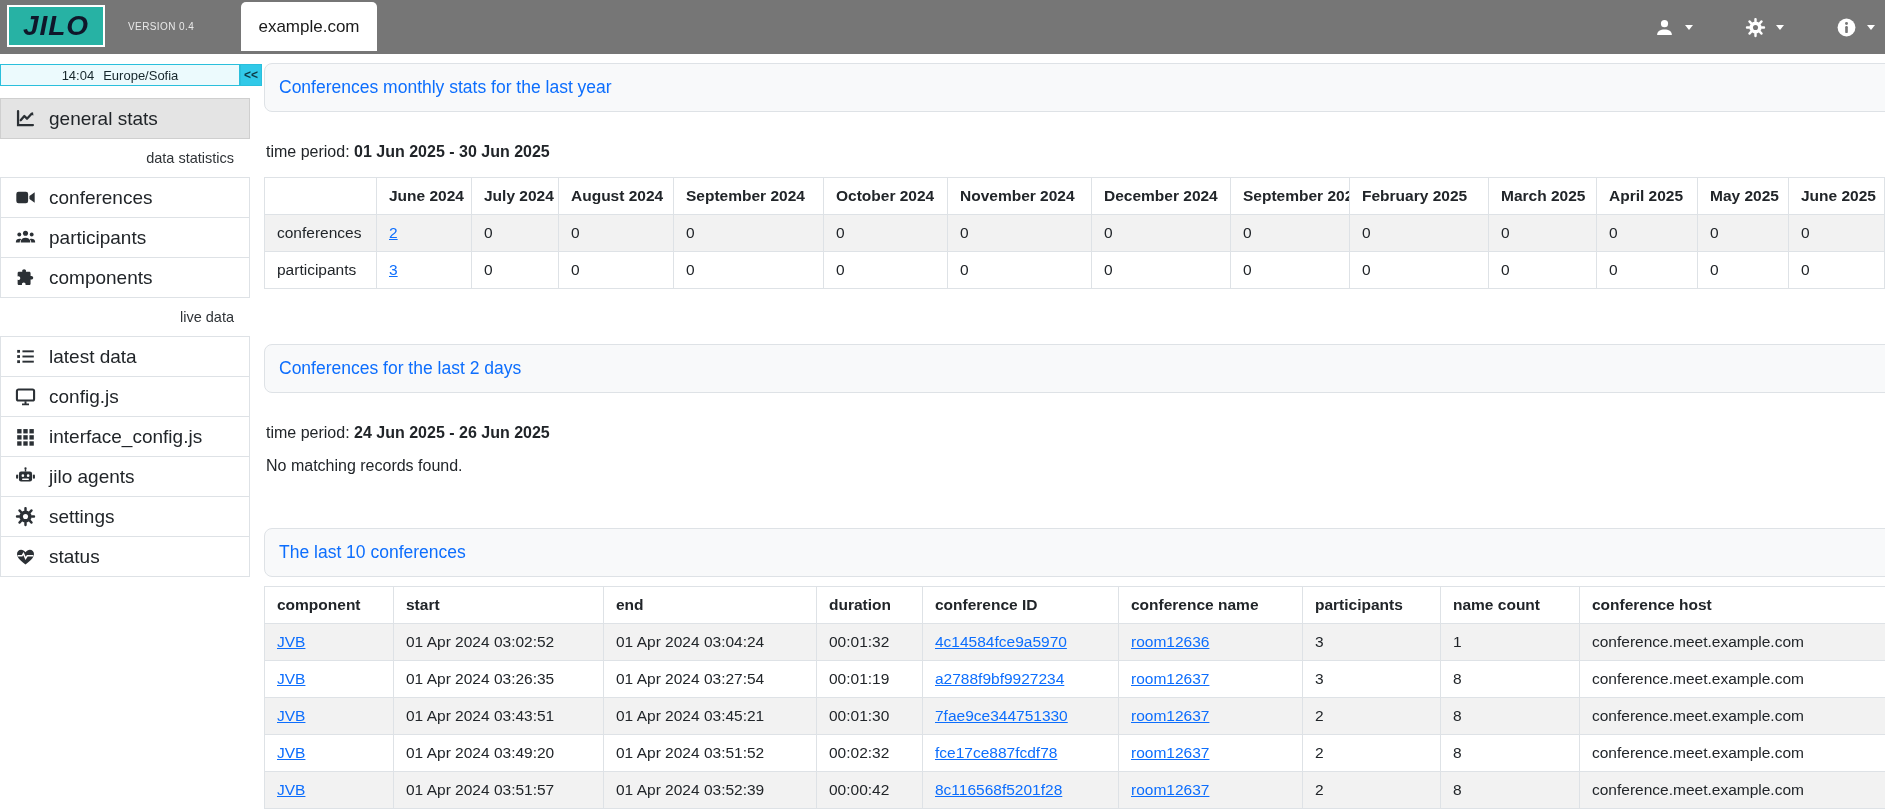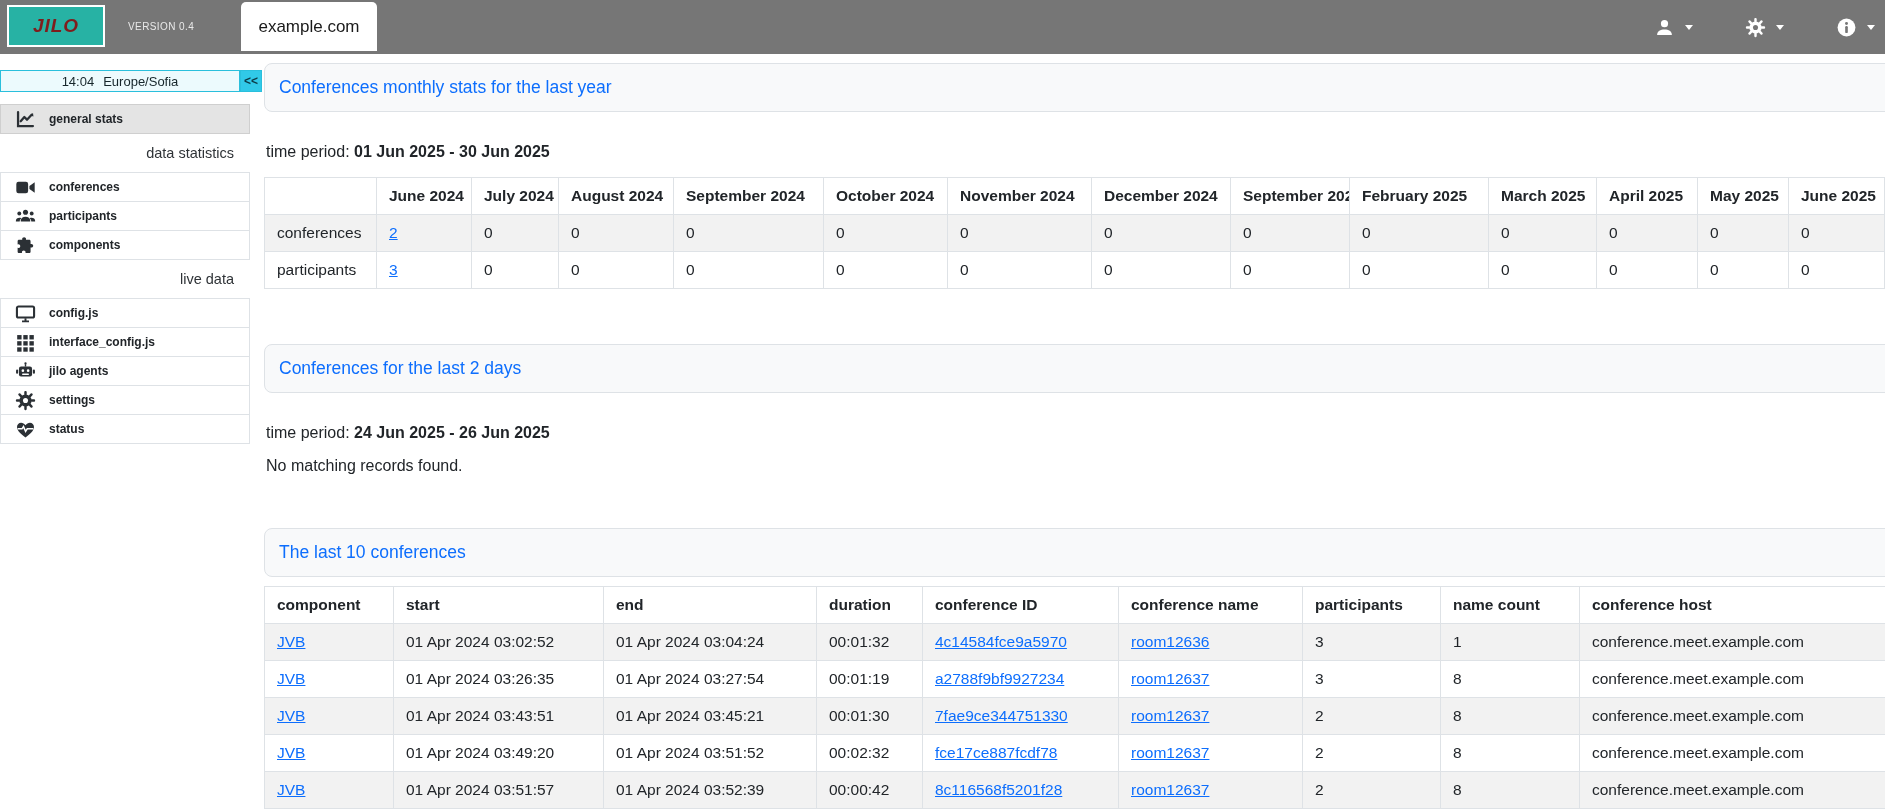--- a/index.html
+++ b/index.html
@@ -16,42 +16,42 @@
     --icon-dark:#2b3035;
   }
   *{margin:0;padding:0;box-sizing:border-box;}
   html,body{width:1885px;height:809px;overflow:hidden;background:#fff;
     font-family:"Liberation Sans",sans-serif;color:var(--text-main);}
   
   .topbar{position:relative;height:54px;background:var(--header-bg);}
   .logo-box{position:absolute;left:7px;top:5px;width:98px;height:42px;
     background:var(--brand-teal);border:2px solid #fff;
     display:flex;align-items:center;justify-content:center;}
-  .logo-text{color:#7f1d1d;font-size:19px;font-weight:bold;font-style:italic;letter-spacing:1px;}
+  .logo-text{color:#0f172a;font-size:28px;font-weight:bold;font-style:italic;letter-spacing:1px;}
   .version{position:absolute;left:128px;top:21px;font-size:10px;color:#e9e9e9;letter-spacing:.4px;}
   .tab{position:absolute;left:241px;top:2px;width:136px;height:49px;background:#fff;
     border-radius:5px 5px 0 0;display:flex;align-items:center;justify-content:center;
     font-size:17px;color:#1a1a1a;cursor:pointer;}
   .top-icons{position:absolute;right:10px;top:0;height:54px;display:flex;align-items:center;gap:52px;}
   .icon-group{display:flex;align-items:center;gap:10px;cursor:pointer;}
   .icon-group svg{width:21px;height:21px;display:block;}
   .caret{width:0;height:0;border-left:4.5px solid transparent;border-right:4.5px solid transparent;
     border-top:5px solid #fff;}
   
   .layout{display:flex;height:755px;}
   .sidebar{width:262px;flex:none;padding-top:10px;}
-  .clock-row{display:flex;width:262px;height:22px;margin-bottom:12px;margin-top:6px;}
+  .clock-row{display:flex;width:262px;height:22px;margin-bottom:12px;}
   .clock{flex:1;border:1px solid var(--accent-cyan-border);background:var(--clock-bg);
     display:flex;align-items:center;justify-content:center;gap:9px;font-size:13px;color:#16262b;}
   .collapse-btn{width:22px;background:var(--accent-cyan);border:1px solid var(--accent-cyan-border);
     color:#0c3a46;font-size:12px;font-weight:bold;display:flex;align-items:center;justify-content:center;
     cursor:pointer;font-family:inherit;}
   .menu{width:250px;}
-  .side-item{display:flex;align-items:center;gap:13px;height:30px;padding:0 14px;background:#fff;
-    border:1px solid var(--border-gray);font-size:12px;cursor:pointer;font-weight:bold;}
+  .side-item{display:flex;align-items:center;gap:13px;height:41px;padding:0 14px;background:#fff;
+    border:1px solid var(--border-gray);font-size:19px;cursor:pointer;}
   .side-item + .side-item{margin-top:-1px;}
   .side-item.active{background:var(--active-item-bg);border-color:#cfcfcf;}
   .side-item .icon{width:21px;height:21px;color:var(--icon-dark);flex:none;}
   .side-item .icon svg{width:21px;height:21px;display:block;}
   .side-section{text-align:right;padding:11px 16px;font-size:14.5px;color:#2f3337;}
   
   .main{flex:1;padding:9px 0 0 2px;}
   .card-head{width:1650px;background:#f8f9fa;border:1px solid var(--border-gray);border-radius:8px;
     padding:13px 14px;font-size:17.5px;color:var(--link-blue);cursor:pointer;}
   .tp{margin:31px 0 0 2px;font-size:16px;}
@@ -168,20 +168,33 @@
           <span class="icon">
             <svg viewBox="0 0 24 24" fill="currentColor">
               <path d="M10.5 2.5c1.2 0 2.1.9 2.1 2.1 0 .3-.1.6-.2.9h3.9c.8 0 1.5.7 1.5 1.5v3.4c.3-.1.6-.2.9-.2 1.2 0 2.1.9 2.1 2.1s-.9 2.1-2.1 2.1c-.3 0-.6-.1-.9-.2v4.9c0 .8-.7 1.5-1.5 1.5h-4.4c.1-.3.2-.6.2-.9 0-1.2-.9-2.1-2.1-2.1s-2.1.9-2.1 2.1c0 .3.1.6.2.9H4.5c-.8 0-1.5-.7-1.5-1.5v-4.4c.3.1.6.2.9.2 1.2 0 2.1-.9 2.1-2.1s-.9-2.1-2.1-2.1c-.3 0-.6.1-.9.2V7c0-.8.7-1.5 1.5-1.5h3.9c-.1-.3-.2-.6-.2-.9 0-1.2.9-2.1 2.3-2.1z"></path>
             </svg>
           </span>
           <span class="side-label">components</span>
         </div>
         <div class="side-section">live data</div>
         <div class="side-item">
           <span class="icon">
+            <svg viewBox="0 0 24 24" fill="currentColor">
+              <rect x="2.5" y="4.5" width="3.2" height="3.2"></rect>
+              <rect x="2.5" y="10.4" width="3.2" height="3.2"></rect>
+              <rect x="2.5" y="16.3" width="3.2" height="3.2"></rect>
+              <rect x="8.5" y="5" width="13" height="2.2"></rect>
+              <rect x="8.5" y="10.9" width="13" height="2.2"></rect>
+              <rect x="8.5" y="16.8" width="13" height="2.2"></rect>
+            </svg>
+          </span>
+          <span class="side-label">latest data</span>
+        </div>
+        <div class="side-item">
+          <span class="icon">
             <svg viewBox="0 0 24 24">
               <rect x="2.2" y="4" width="19.6" height="12.6" rx="1.8" fill="none" stroke="currentColor" stroke-width="2.4"></rect>
               <path d="M8 21h8M12 17.5V21" stroke="currentColor" stroke-width="2.2" fill="none"></path>
             </svg>
           </span>
           <span class="side-label">config.js</span>
         </div>
         <div class="side-item">
           <span class="icon">
             <svg viewBox="0 0 24 24" fill="currentColor">

